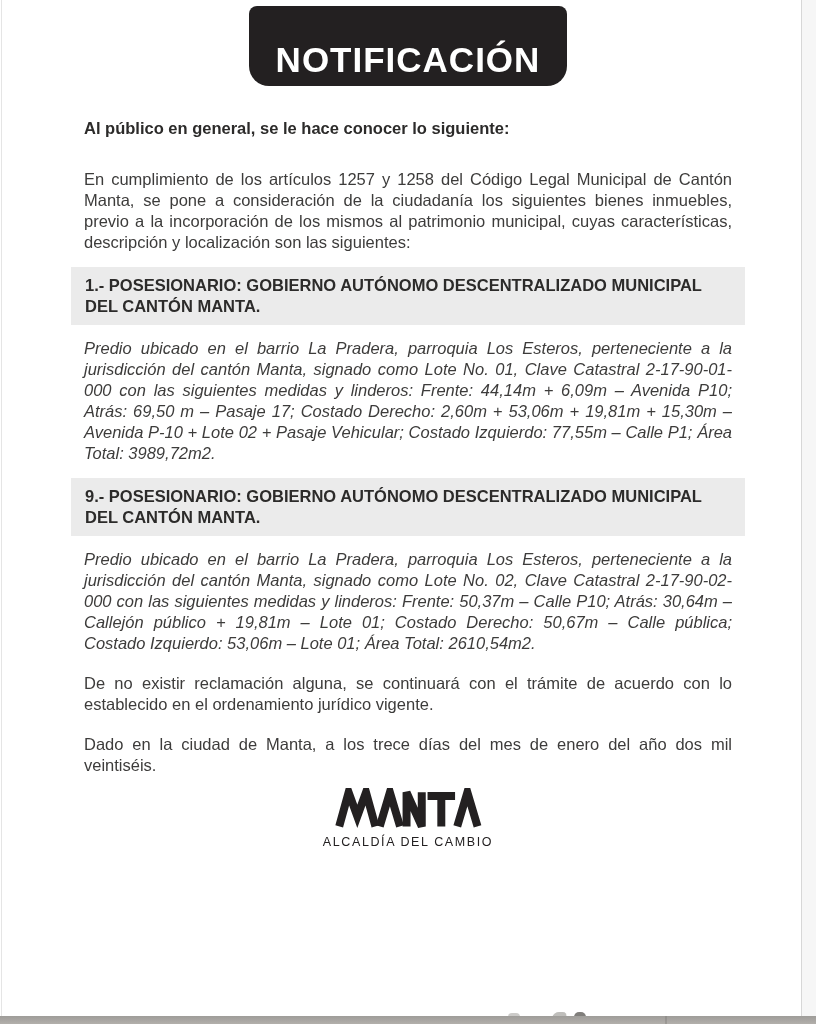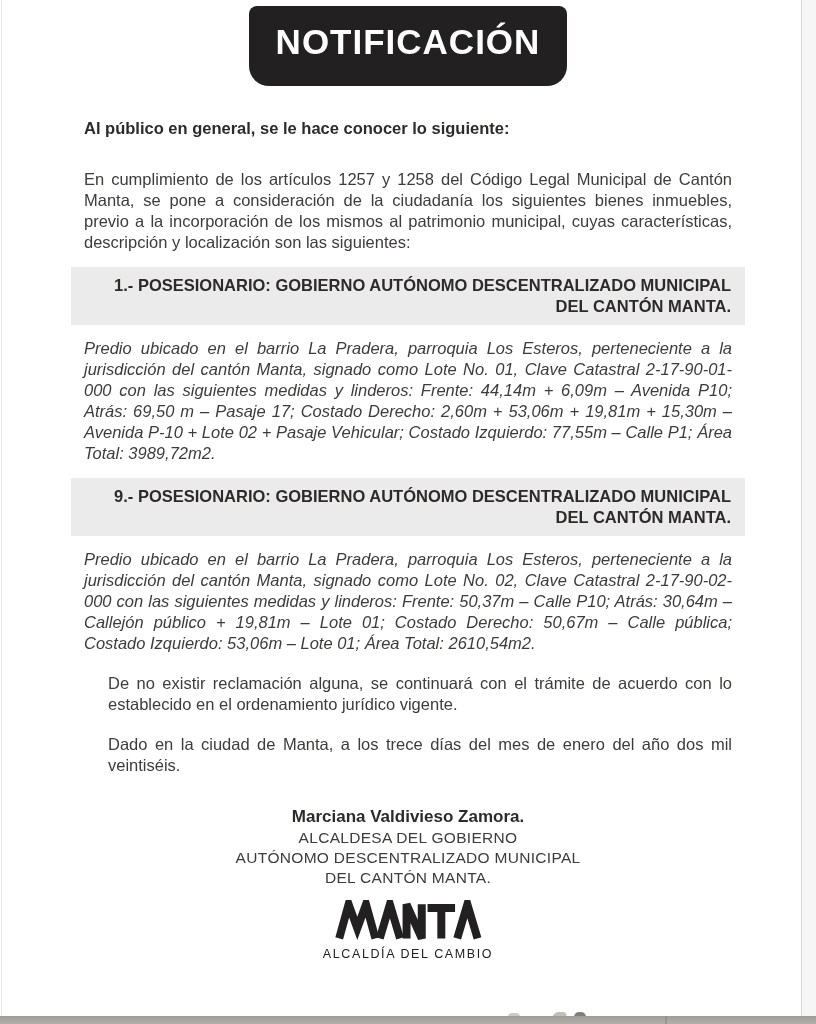--- a/index.html
+++ b/index.html
@@ -17,45 +17,45 @@
   }
   .scroll-gutter {
     position: absolute; right: 0; top: 0; width: 15px; height: 1016px;
     background: #f6f6f6; border-left: 1px solid #d7d7d7;
   }
   .banner {
     width: 318px; height: 80px;
     margin: 6px auto 0;
     background: #232021;
     border-radius: 8px 8px 20px 20px;
-    display: flex; align-items: center; justify-content: center;
+    display: flex; align-items: flex-end; justify-content: center;
     padding-bottom: 9px;
   }
   .banner-title {
     color: #ffffff; font-weight: bold; font-size: 35px; letter-spacing: 1px;
     line-height: 1;
   }
   .content {
     width: 648px; margin: 0 auto;
     font-size: 16.5px; line-height: 21px;
   }
   .salutation {
     margin-top: 32px;
     font-weight: bold; font-size: 16.5px; color: #2c2b2a;
   }
   .par { margin-top: 30px; text-align: justify; }
   .section-bar {
     background: #ebebeb;
     margin: 14px -13px 0;
     padding: 8px 14px;
     font-weight: bold; color: #2c2b2a; line-height: 21px;
-    text-align: right;
+    text-align: left;
   }
   .par.after-bar { margin-top: 13px; font-style: italic; }
-  .par.closing { margin-top: 19px; margin-left: 24px; }
+  .par.closing { margin-top: 19px; }
   .signature { text-align: center; margin-top: 30px; }
   .sig-name { font-weight: bold; font-size: 17px; color: #2c2b2a; line-height: 22px; }
   .sig-line { font-size: 15.5px; line-height: 20px; letter-spacing: 0.3px; color: #3d3c3b; }
   .logo { margin-top: 12px; text-align: center; }
   .wordmark { display: block; margin: 0 auto; }
   .tagline {
     margin-top: 2px;
     font-size: 12.5px; letter-spacing: 1.6px; color: #232021;
   }
   .tagline .tag-bold { font-weight: normal; }
@@ -99,26 +99,20 @@
 
   <div class="section-bar">1.- POSESIONARIO: GOBIERNO AUTÓNOMO DESCENTRALIZADO MUNICIPAL DEL CANTÓN MANTA.</div>
   <p class="par after-bar">Predio ubicado en el barrio La Pradera, parroquia Los Esteros, perteneciente a la jurisdicción del cantón Manta, signado como Lote No. 01, Clave Catastral 2-17-90-01-000 con las siguientes medidas y linderos: Frente: 44,14m + 6,09m – Avenida P10; Atrás: 69,50 m – Pasaje 17; Costado Derecho: 2,60m + 53,06m + 19,81m + 15,30m – Avenida P-10 + Lote 02 + Pasaje Vehicular; Costado Izquierdo: 77,55m – Calle P1; Área Total: 3989,72m2.</p>
 
   <div class="section-bar">9.- POSESIONARIO: GOBIERNO AUTÓNOMO DESCENTRALIZADO MUNICIPAL DEL CANTÓN MANTA.</div>
   <p class="par after-bar">Predio ubicado en el barrio La Pradera, parroquia Los Esteros, perteneciente a la jurisdicción del cantón Manta, signado como Lote No. 02, Clave Catastral 2-17-90-02-000 con las siguientes medidas y linderos: Frente: 50,37m – Calle P10; Atrás: 30,64m – Callejón público + 19,81m – Lote 01; Costado Derecho: 50,67m – Calle pública; Costado Izquierdo: 53,06m – Lote 01; Área Total: 2610,54m2.</p>
 
   <p class="par closing">De no existir reclamación alguna, se continuará con el trámite de acuerdo con lo establecido en el ordenamiento jurídico vigente.</p>
   <p class="par closing">Dado en la ciudad de Manta, a los trece días del mes de enero del año dos mil veintiséis.</p>
 
-  <div class="signature">
-    <div class="sig-name">Marciana Valdivieso Zamora.</div>
-    <div class="sig-line">ALCALDESA DEL GOBIERNO</div>
-    <div class="sig-line">AUTÓNOMO DESCENTRALIZADO MUNICIPAL</div>
-    <div class="sig-line">DEL CANTÓN MANTA.</div>
-  </div>
 
   <div class="logo">
     <svg class="wordmark" width="150" height="42" viewBox="0 0 204 58" fill="none" stroke="#232021" stroke-width="11" stroke-linejoin="miter" stroke-miterlimit="4" role="img" aria-label="MANTA">
       <title>MANTA</title>
       <path d="M7,53 L20,6 L32,39 L44,6 L57,53"></path>
       <path d="M63,53 L77,6 L91,53"></path>
       <path d="M100,53 L100,6 L121,53 L121,6"></path>
       <path d="M129,11 L167,11 M148,11 L148,53"></path>
       <path d="M170,53 L184,6 L198,53"></path>
     </svg>

